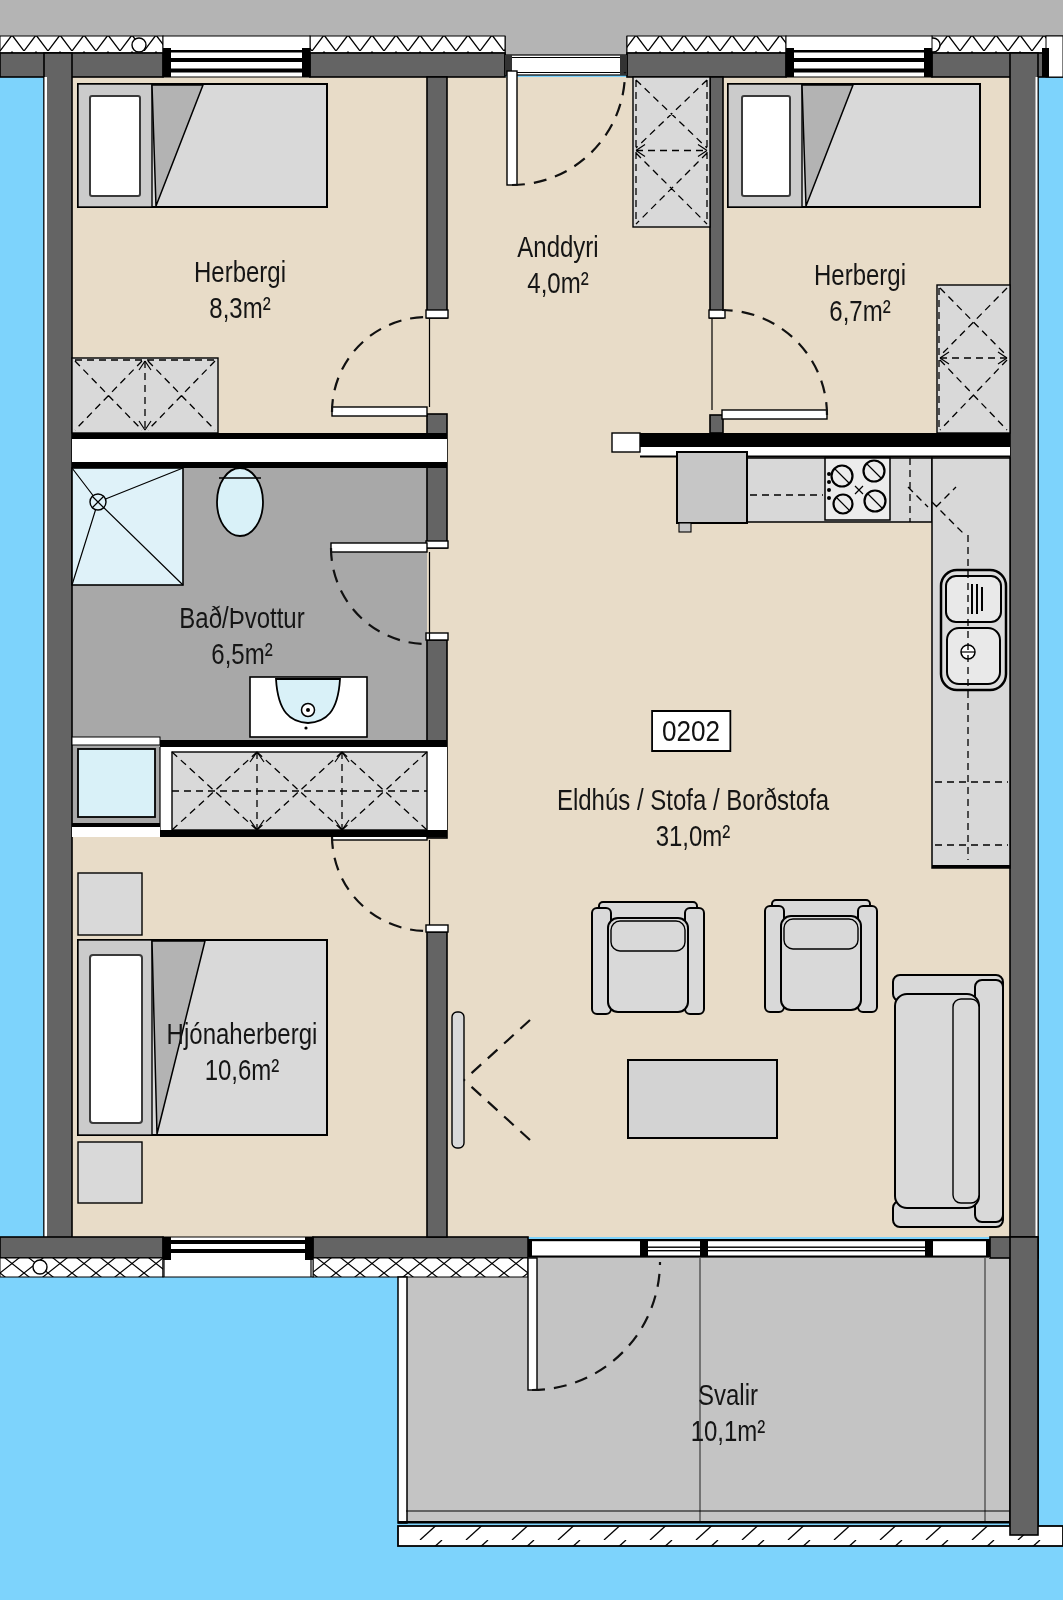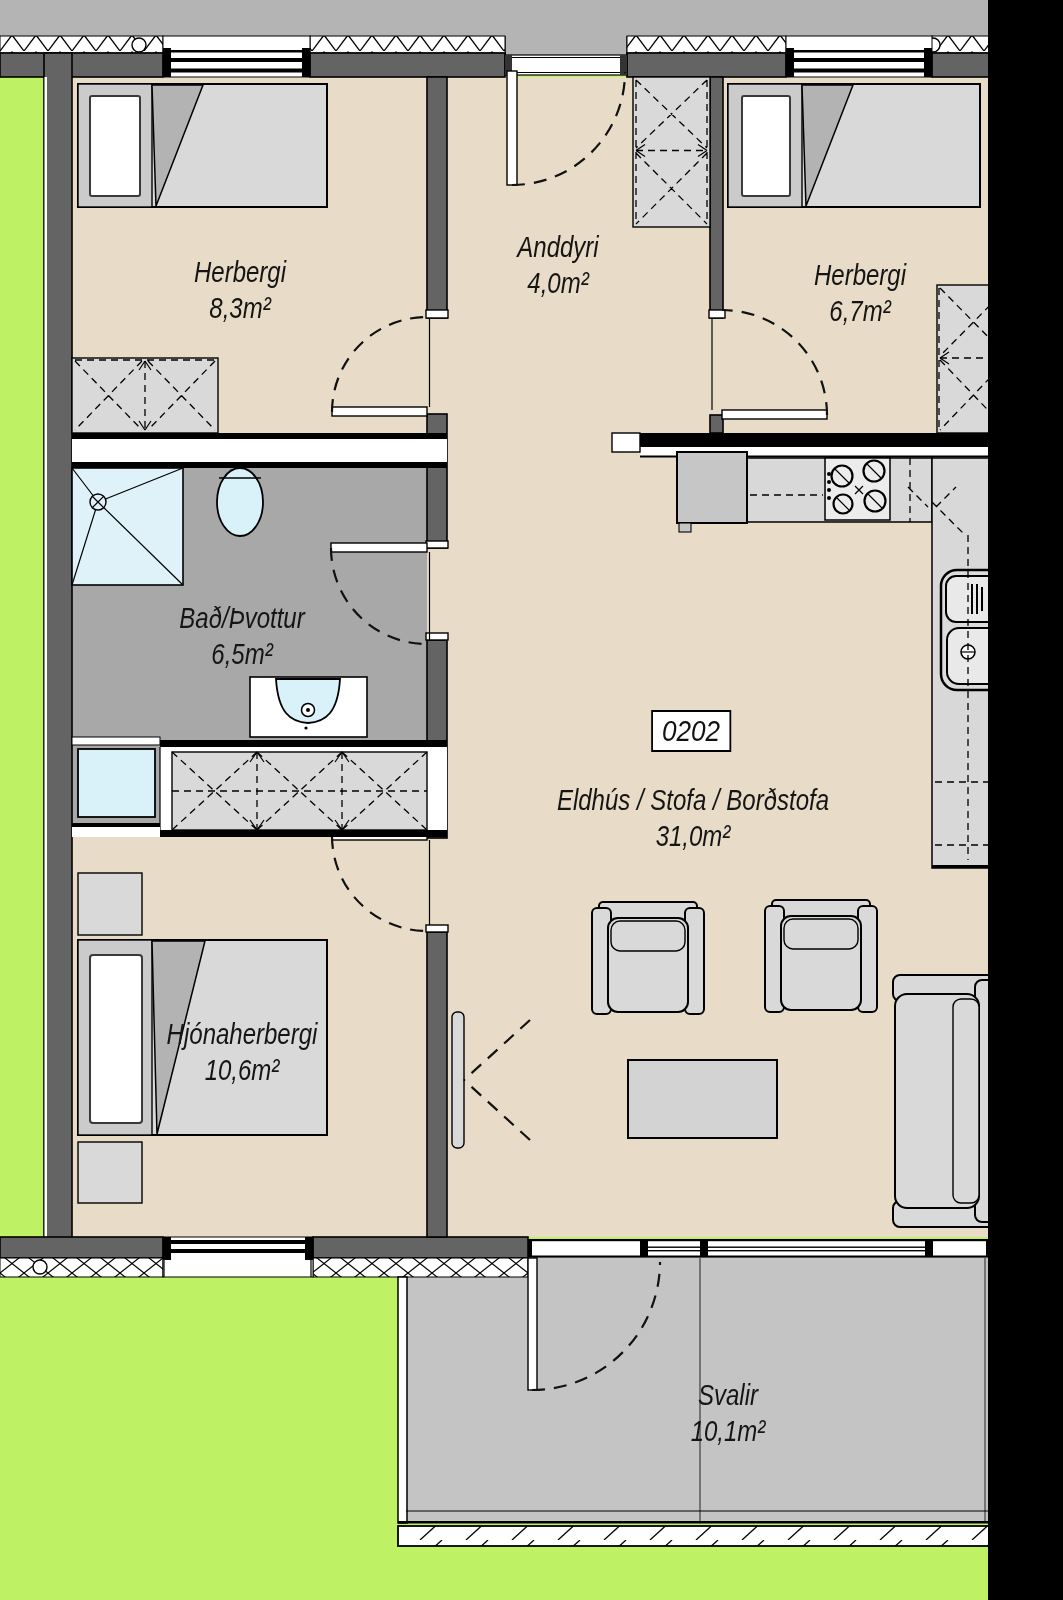--- a/index.html
+++ b/index.html
@@ -1,17 +1,17 @@
 <!DOCTYPE html>
 <html><head>
 <meta charset="utf-8">
 <style>
   html,body{margin:0;padding:0;background:#000;}
-  #stage{position:relative;width:988px;height:1600px;background:#bef264;overflow:hidden;
-         font-family:"Liberation Sans",sans-serif;font-style:italic;}
+  #stage{position:relative;width:1063px;height:1600px;background:#7dd3fc;overflow:hidden;
+         font-family:"Liberation Sans",sans-serif;}
   #planSvg{position:absolute;left:0;top:0;}
   
   .wallc{fill:#646464;stroke:#000;stroke-width:1.6}
   .whiteb{fill:#fff;stroke:#000;stroke-width:1.4}
   .blk{fill:#000}
   .furn{fill:#d9d9d9;stroke:#000;stroke-width:2}
   .furn1{fill:#d9d9d9;stroke:#000;stroke-width:1.4}
   .fix{fill:#d9f1f8;stroke:#000;stroke-width:1.8}
   .cnt{fill:#d8d8d8;stroke:#000;stroke-width:1.5}
   .dash{stroke:#111;stroke-width:2.2;fill:none;stroke-dasharray:13 9}

